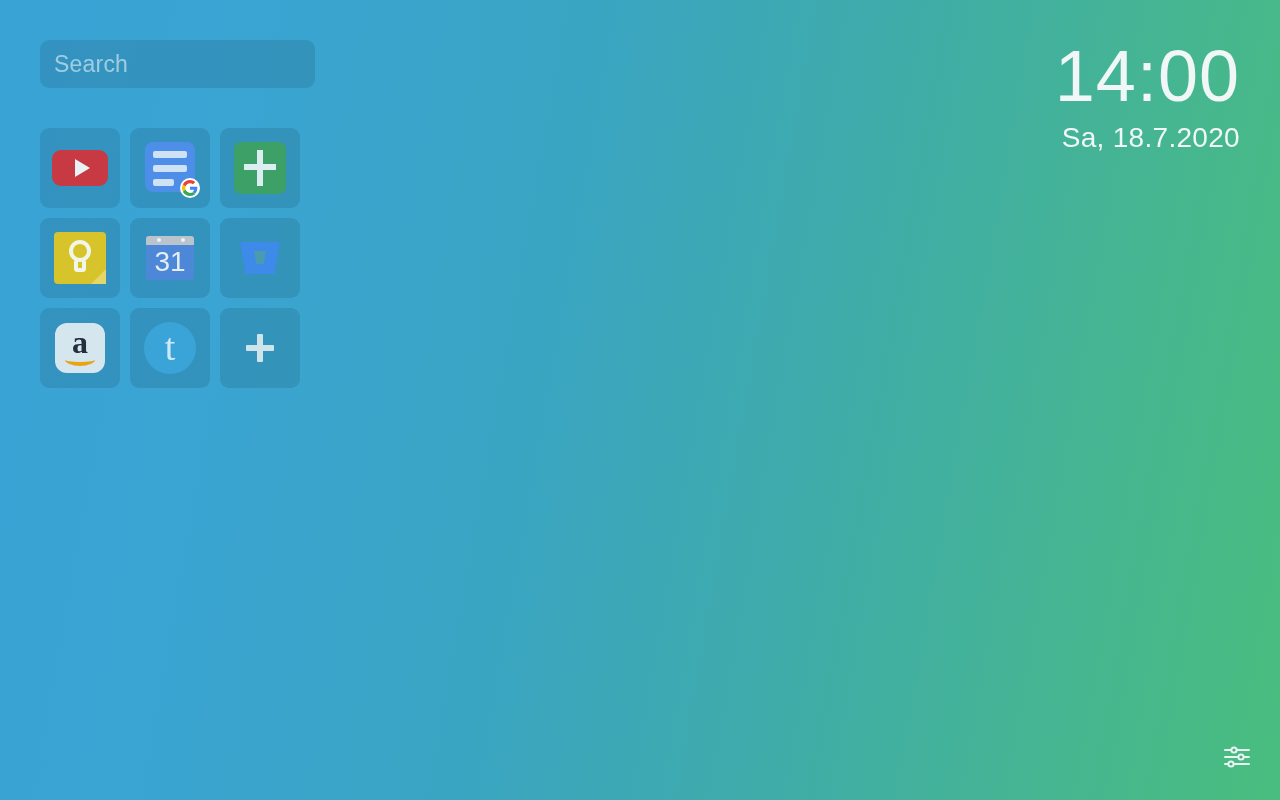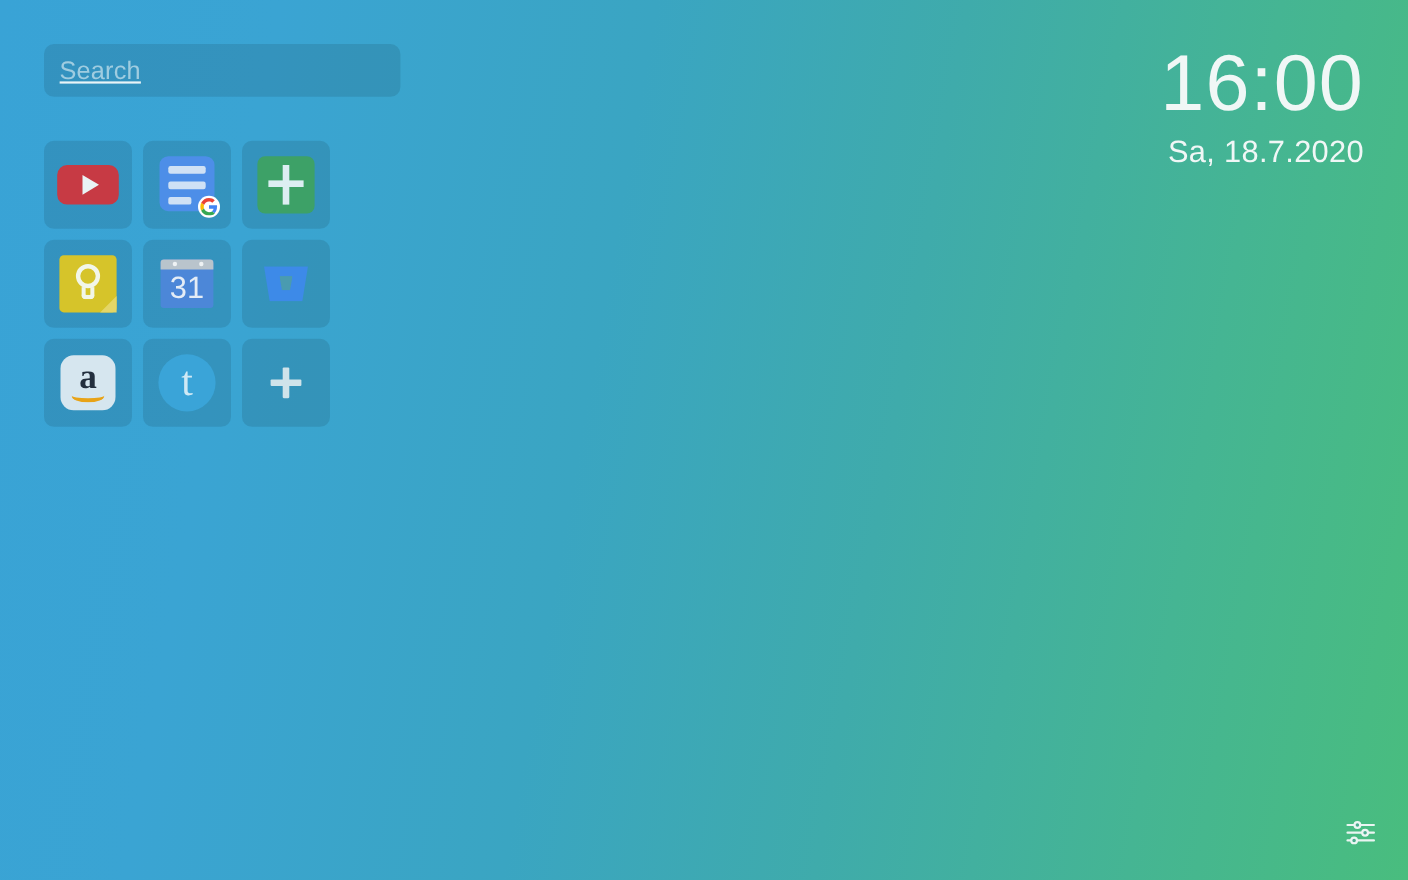--- a/index.html
+++ b/index.html
@@ -16,30 +16,29 @@
       #3aa5c2 42%,
       #3fabab 62%,
       #45b593 82%,
       #49bd7e 100%);
     position:relative;
   }
 
   
   #search-area { position:absolute; left:40px; top:40px; }
   #search-input {
-    width:324px; height:48px;
+    width:275px; height:48px;
     border:none; outline:none;
     border-radius:9px;
     background:rgba(0,0,0,0.10);
     color:#eaf4f7;
     font-family:"Liberation Sans", sans-serif;
     font-size:23px;
     padding:0 14px;
     letter-spacing:.2px;
-    text-decoration:underline;
   }
   #search-input::placeholder { color:rgba(232,243,246,.60); }
 
   
   #apps {
     position:absolute; left:40px; top:128px;
     display:flex; flex-wrap:wrap;
     width:340px;
     gap:10px;
   }
@@ -290,21 +289,21 @@
   <div class="tile">
     <div class="glyph">
       <div class="add-v"></div>
         <div class="add-h"></div>
     </div>
   </div>
 
 </div>
 
 <div id="clock-area">
-  <div id="clock-time">16:00</div>
+  <div id="clock-time">14:00</div>
   <div id="clock-date">Sa, 18.7.2020</div>
 </div>
 
 <div id="settings-button">
   <svg width="32" height="32" viewBox="0 0 32 32">
     <g stroke="#eaf5f2" stroke-width="2" stroke-linecap="round" fill="none">
       <line x1="4" y1="9" x2="28" y2="9"></line>
       <line x1="4" y1="16" x2="28" y2="16"></line>
       <line x1="4" y1="23" x2="28" y2="23"></line>
     </g>

